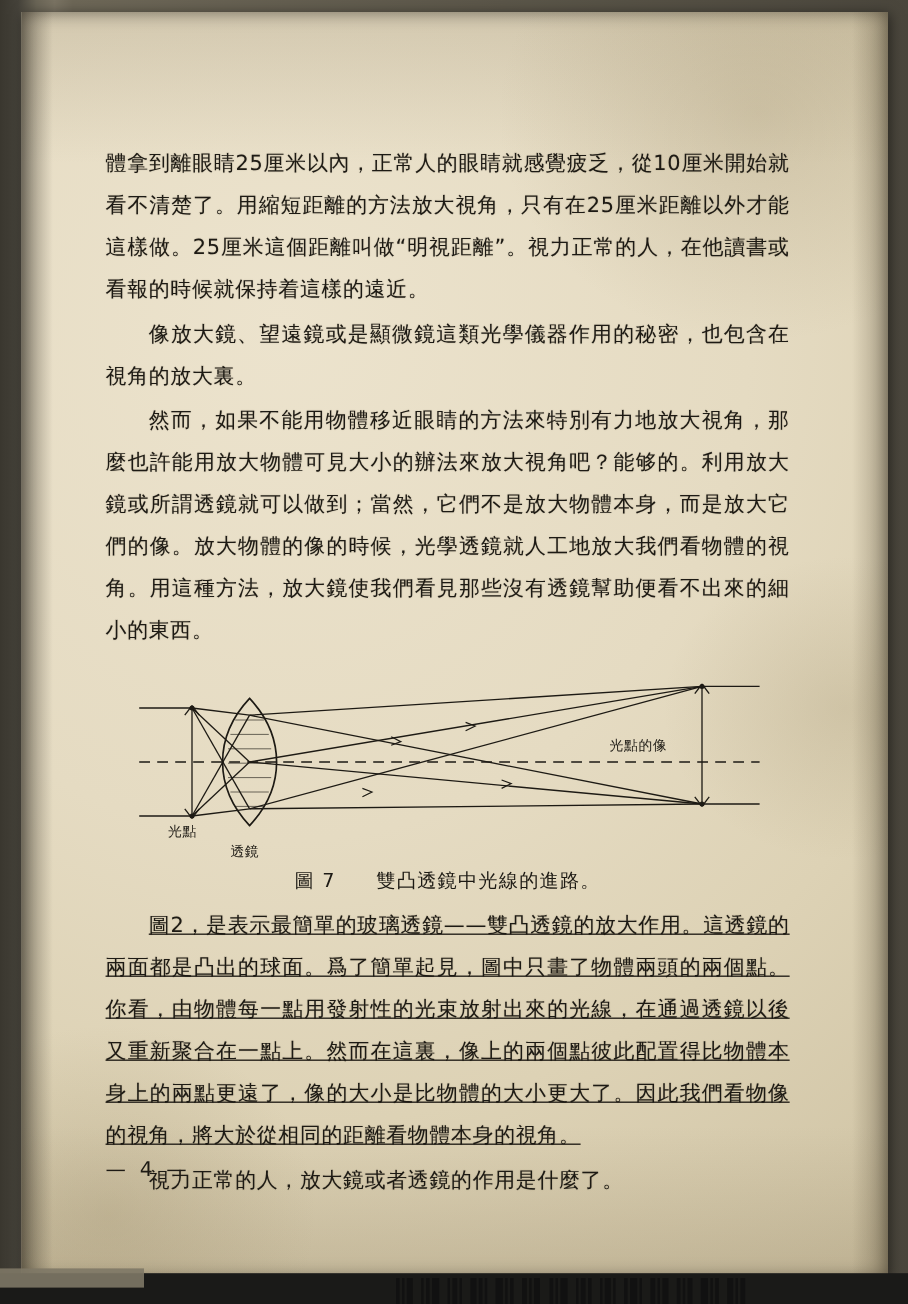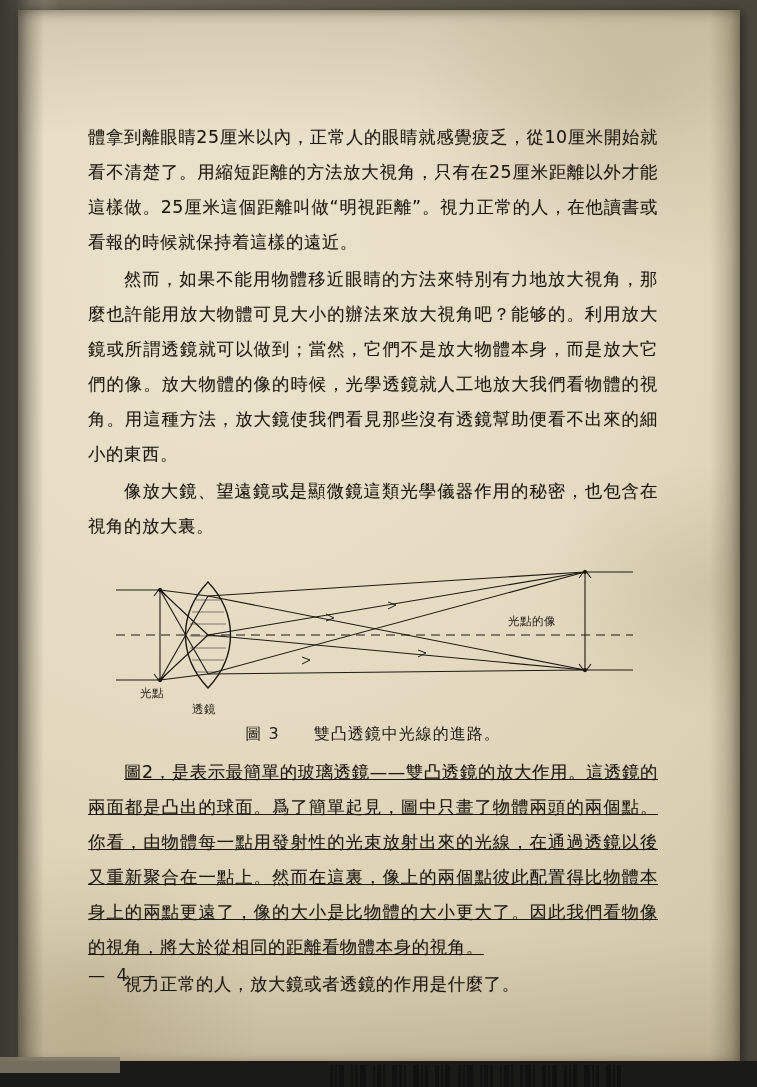--- a/index.html
+++ b/index.html
@@ -150,23 +150,23 @@
   <div class="outer-dark"></div>
 
   <div class="paper">
     <div class="spine-shadow"></div>
     <div class="edge-right"></div>
 
     <div class="content">
 
       <p class="para">體拿到離眼睛25厘米以內，正常人的眼睛就感覺疲乏，從10厘米開始就看不清楚了。用縮短距離的方法放大視角，只有在25厘米距離以外才能這樣做。25厘米這個距離叫做“明視距離”。視力正常的人，在他讀書或看報的時候就保持着這樣的遠近。</p>
 
+      <p class="para indent">像放大鏡、望遠鏡或是顯微鏡這類光學儀器作用的秘密，也包含在視角的放大裏。</p>
+
       <p class="para indent">然而，如果不能用物體移近眼睛的方法來特別有力地放大視角，那麼也許能用放大物體可見大小的辦法來放大視角吧？能够的。利用放大鏡或所謂透鏡就可以做到；當然，它們不是放大物體本身，而是放大它們的像。放大物體的像的時候，光學透鏡就人工地放大我們看物體的視角。用這種方法，放大鏡使我們看見那些沒有透鏡幫助便看不出來的細小的東西。</p>
-
-      <p class="para indent">像放大鏡、望遠鏡或是顯微鏡這類光學儀器作用的秘密，也包含在視角的放大裏。</p>
 
       <div class="figure">
         <svg width="570" height="170" viewBox="0 0 570 170">
           <g stroke="#1d1a14" fill="none" stroke-width="1.1">
 
             <line x1="72" y1="38" x2="72" y2="128"></line>
             <line x1="66" y1="44" x2="72" y2="36"></line>
             <line x1="78" y1="44" x2="72" y2="36"></line>
             <line x1="66" y1="122" x2="72" y2="130"></line>
             <line x1="78" y1="122" x2="72" y2="130"></line>
@@ -223,21 +223,21 @@
               <circle cx="497" cy="20" r="2.1"></circle>
               <circle cx="497" cy="118" r="2.1"></circle>
             </g>
           </g>
         </svg>
         <span class="fig-label" style="left:52px; top:134px;">光點</span>
         <span class="fig-label" style="left:420px; top:62px;">光點的像</span>
         <span class="fig-label" style="left:104px; top:150px;text-align:right;">透鏡</span>
       </div>
 
-      <div class="figcaption">圖 3　　雙凸透鏡中光線的進路。</div>
+      <div class="figcaption">圖 7　　雙凸透鏡中光線的進路。</div>
 
       <p class="para indent" style="margin-top:10px;text-decoration:underline;">圖2，是表示最簡單的玻璃透鏡——雙凸透鏡的放大作用。這透鏡的兩面都是凸出的球面。爲了簡單起見，圖中只畫了物體兩頭的兩個點。你看，由物體每一點用發射性的光束放射出來的光線，在通過透鏡以後又重新聚合在一點上。然而在這裏，像上的兩個點彼此配置得比物體本身上的兩點更遠了，像的大小是比物體的大小更大了。因此我們看物像的視角，將大於從相同的距離看物體本身的視角。</p>
 
       <p class="para indent">視力正常的人，放大鏡或者透鏡的作用是什麼了。</p>
 
     </div>
 
     <div class="pagenum">— 4 —</div>
   </div>
 

